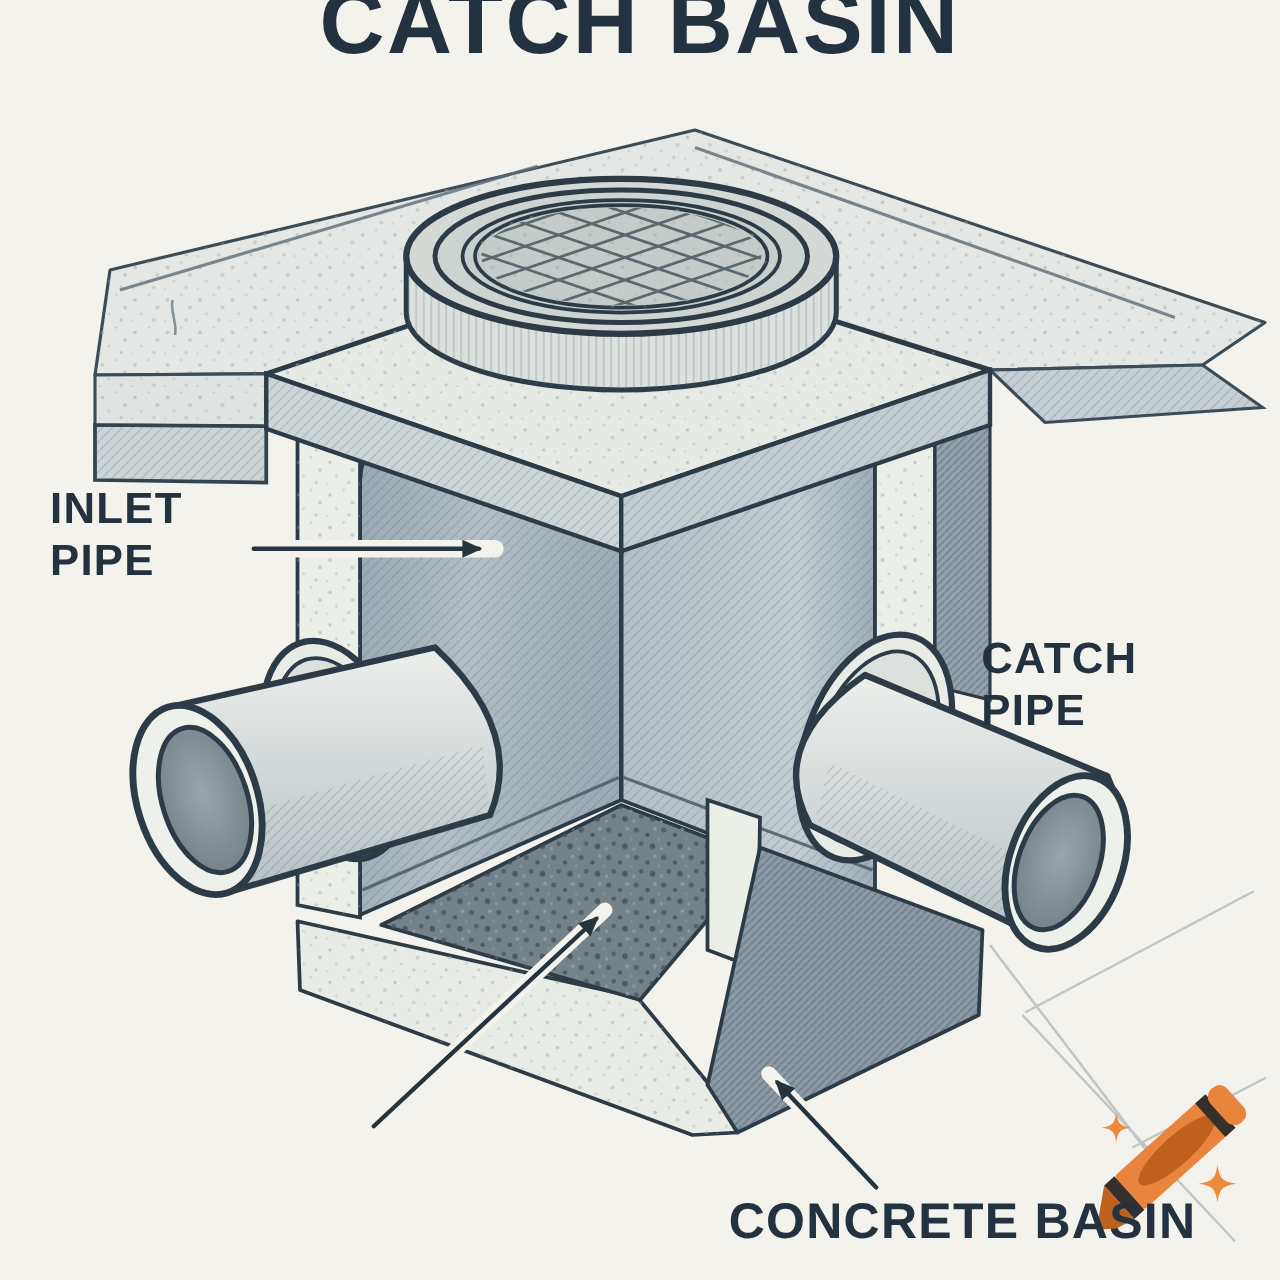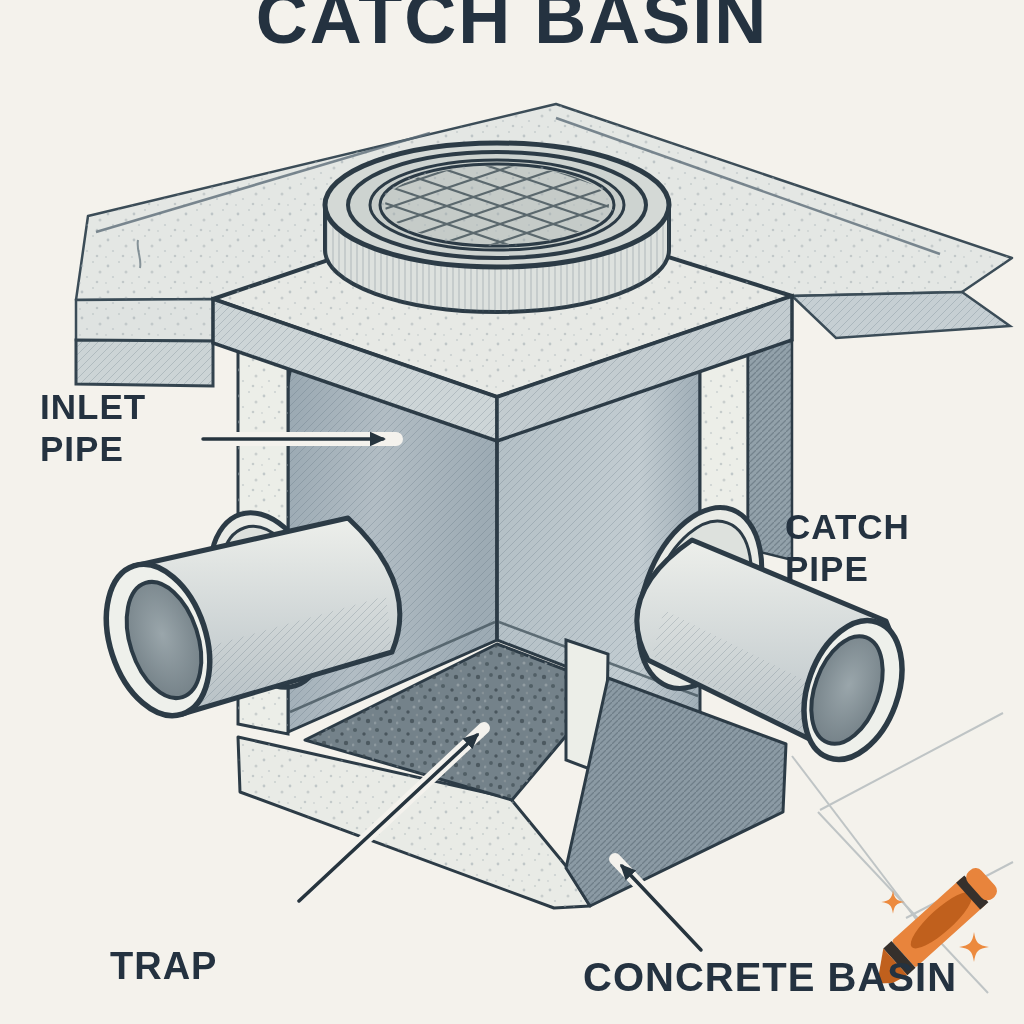--- a/index.html
+++ b/index.html
@@ -210,15 +210,15 @@
     <path transform="translate(974,947) scale(1.15)" d="M0,-13 C1.5,-3.5 3.5,-1.5 13,0 C3.5,1.5 1.5,3.5 0,13 C-1.5,3.5 -3.5,1.5 -13,0 C-3.5,-1.5 -1.5,-3.5 0,-13 Z" fill="#ec8a3e"></path>
   </g>
 </svg>
 
 <div id="title" class="lbl">CATCH BASIN</div>
 
 <div id="lbl-inlet" class="lbl"><span>INLET</span><br><span>PIPE</span></div>
 
 <div id="lbl-outlet" class="lbl"><span>CATCH</span><br><span>PIPE</span></div>
 
-<div id="lbl-sediment" class="lbl"><br><span>TRAP</span></div>
+<div id="lbl-sediment" class="lbl"><br></div>
 
 <div id="lbl-concrete" class="lbl"><span>CONCRETE BASIN</span></div>
 
 </body></html>

